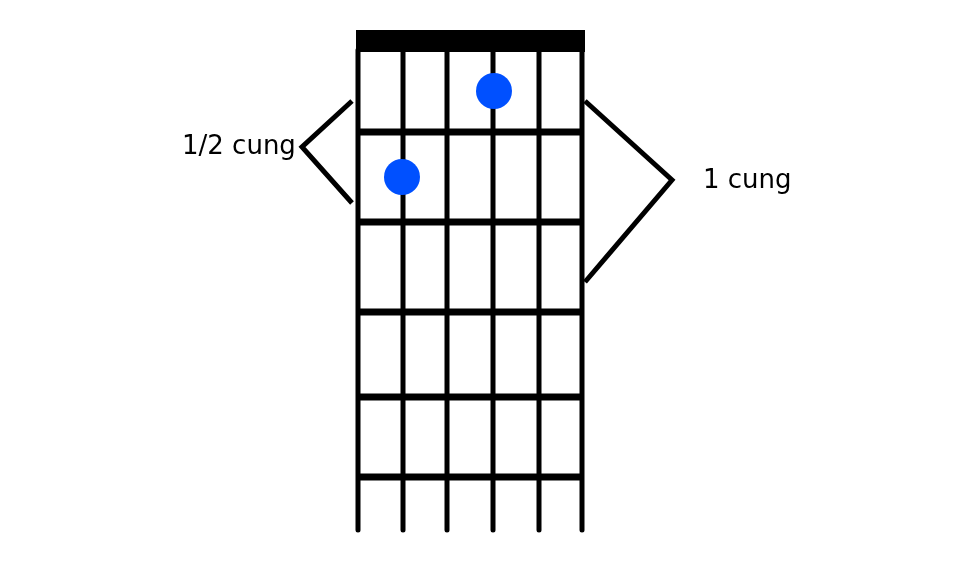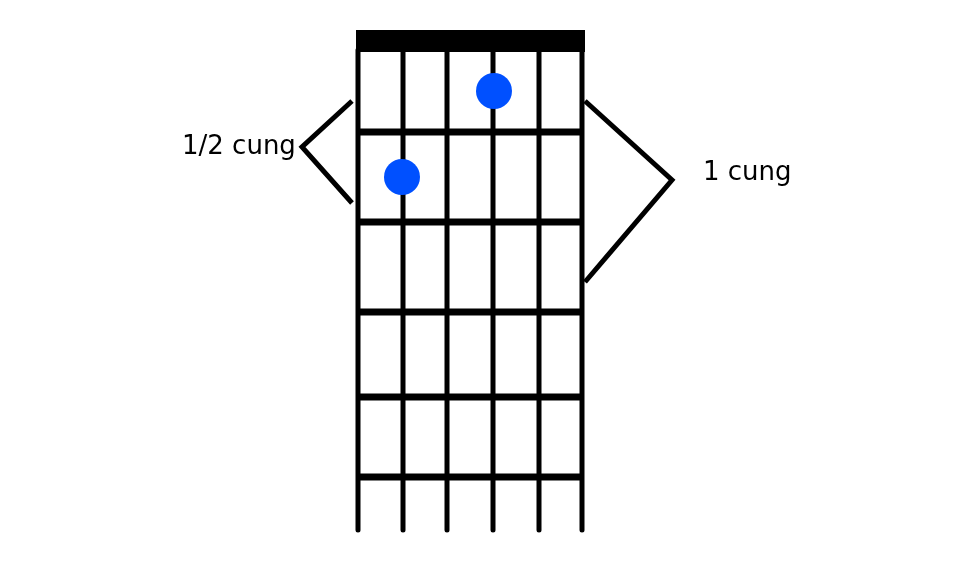--- a/index.html
+++ b/index.html
@@ -27,13 +27,13 @@
     <line x1="356" y1="397" x2="584" y2="397"></line>
     <line x1="356" y1="477" x2="584" y2="477"></line>
   </g>
   <circle cx="494" cy="91" r="18" fill="#0050ff"></circle>
   <circle cx="402" cy="177" r="18" fill="#0050ff"></circle>
   <polyline points="352,101 302,147 352,203" fill="none" stroke="#000" stroke-width="5"></polyline>
   <polyline points="585,101 672,180 585,282" fill="none" stroke="#000" stroke-width="5"></polyline>
 </svg>
 
 <div class="label" style="left:168px; top:130px;">1/2 cung</div>
-<div class="label" style="left:689px; top:156px;">1 cung</div>
+<div class="label" style="left:689px; top:164px;">1 cung</div>
 
 </body></html>

